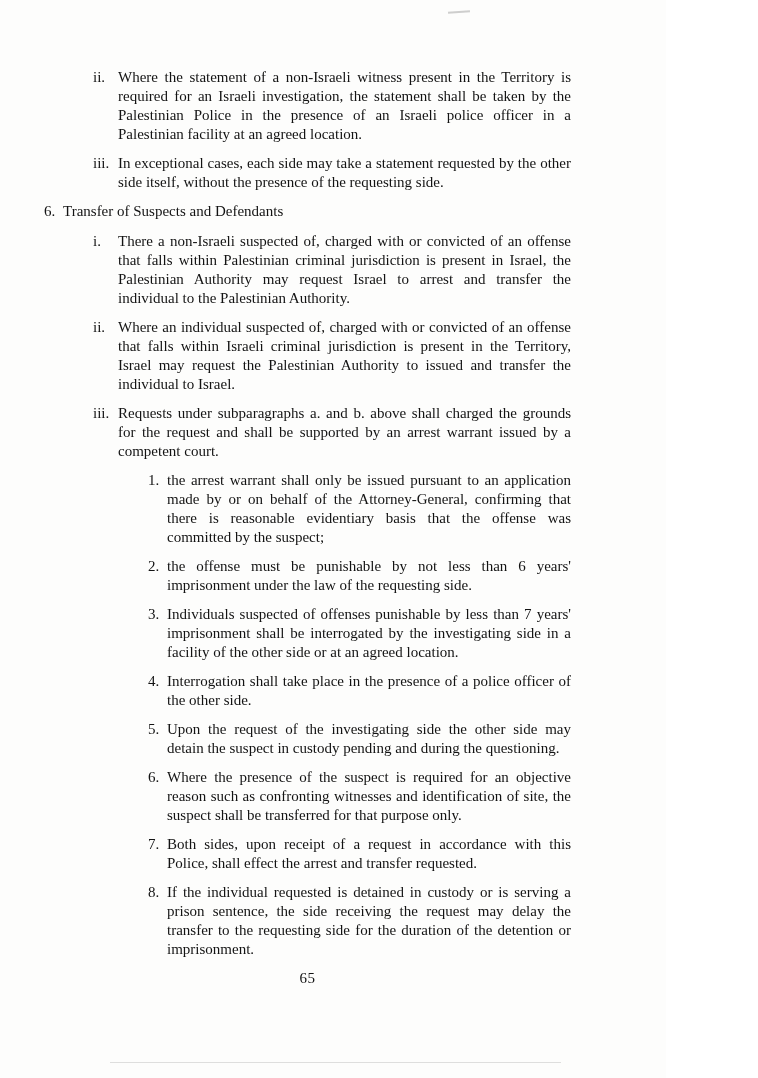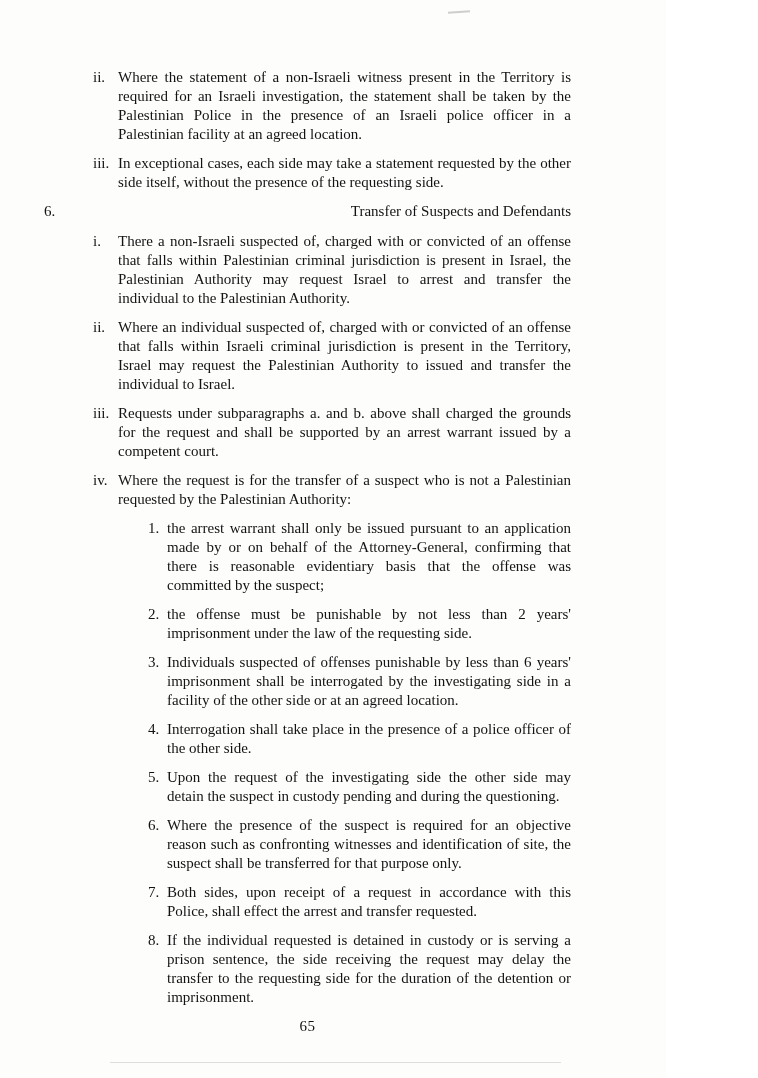--- a/index.html
+++ b/index.html
@@ -24,21 +24,21 @@
     text-align: justify;
   }
   .item .label { flex: 0 0 auto; }
   .item .text  { flex: 1 1 auto; font-family: Liberation Serif, serif; }
 
   .roman { margin-left: 49px; }
   .roman .label { width: 25px; }
 
   .heading { display: flex; margin-bottom: 11px; margin-top: 3px; }
   .heading .label { width: 19px; flex: 0 0 auto; }
-  .heading .text { flex: 1 1 auto; text-align: right; }
+  .heading .text { flex: 1 1 auto; }
 
   .numbered { margin-left: 104px; }
   .numbered .label { width: 19px; }
 
   .page-number {
     margin-top: 4px;
     text-align: center;
     letter-spacing: 0.5px;
   }
 
@@ -85,36 +85,32 @@
     <span class="text">There a non-Israeli  suspected of, charged with or convicted of an offense that falls  within Palestinian criminal jurisdiction is present in Israel, the Palestinian Authority  may   request Israel to arrest and transfer the individual to the Palestinian Authority.</span>
   </div>
   <div class="item roman">
     <span class="label">ii.</span>
     <span class="text">Where an individual suspected of, charged with or convicted of an offense that falls within Israeli criminal jurisdiction is present in the Territory, Israel may request the Palestinian Authority to issued and transfer the individual to Israel.</span>
   </div>
   <div class="item roman">
     <span class="label">iii.</span>
     <span class="text">Requests under subparagraphs a. and b. above shall charged the grounds for the request and shall be supported by an arrest warrant issued by a competent court.</span>
   </div>
-  <div class="item roman">
-    <span class="label">iv.</span>
-    <span class="text">Where the request is for the transfer of a suspect  who is not a Palestinian requested by the Palestinian Authority:</span>
-  </div>
 
   <div class="item numbered">
     <span class="label">1.</span>
     <span class="text">the arrest  warrant shall only be issued pursuant to an application made by  or on behalf of the Attorney-General, confirming that there is reasonable evidentiary basis that the offense was committed by the suspect;</span>
   </div>
   <div class="item numbered">
     <span class="label">2.</span>
-    <span class="text">the offense must be punishable by not less than 2 years' imprisonment under the law of the requesting side.</span>
+    <span class="text">the offense must be punishable by not less than 6 years' imprisonment under the law of the requesting side.</span>
   </div>
   <div class="item numbered">
     <span class="label">3.</span>
-    <span class="text">Individuals  suspected of offenses punishable by less than 6 years' imprisonment shall be interrogated by the investigating side in a facility of the other side or at an agreed location.</span>
+    <span class="text">Individuals  suspected of offenses punishable by less than 7 years' imprisonment shall be interrogated by the investigating side in a facility of the other side or at an agreed location.</span>
   </div>
   <div class="item numbered">
     <span class="label">4.</span>
     <span class="text">Interrogation shall take  place in the presence of a police officer of the other side.</span>
   </div>
   <div class="item numbered">
     <span class="label">5.</span>
     <span class="text">Upon the request of the investigating side the other side may detain the suspect in custody pending and during the questioning.</span>
   </div>
   <div class="item numbered">

